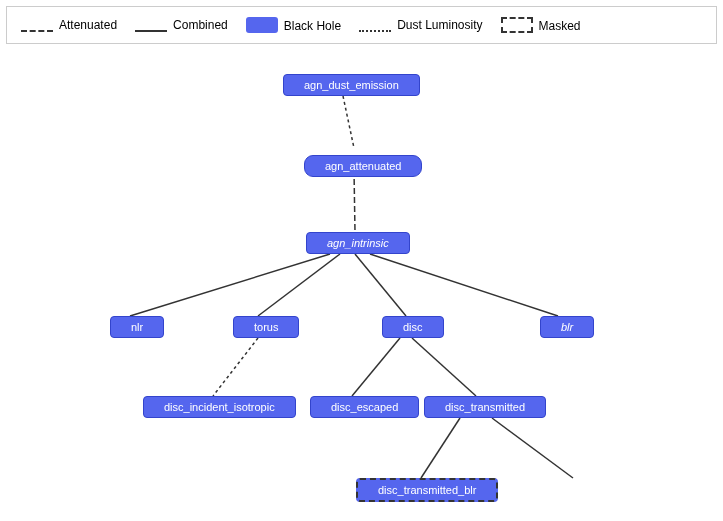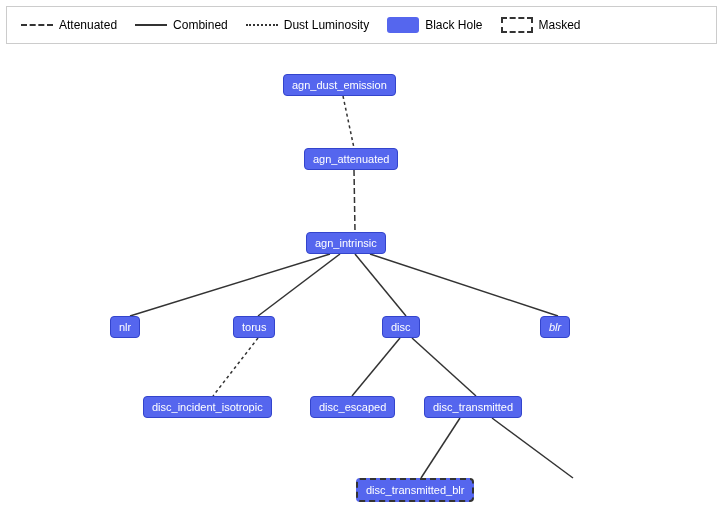--- a/index.html
+++ b/index.html
@@ -20,21 +20,21 @@
       gap: 18px;
       padding: 10px 14px;
       border: 1px solid #ccc;
       position: absolute;
       top: 6px;
       left: 6px;
       right: 6px;
     }
     .legend-item {
       display: flex;
-      align-items: center;
+      align-items: flex-end;
       gap: 6px;
     }
     .legend-dashed {
       border-top: 2px dashed #333;
       width: 32px;
     }
     .legend-solid {
       border-top: 2px solid #333;
       width: 32px;
     }
@@ -72,21 +72,21 @@
     }
 
     
     .node-box {
       position: absolute;
       background: #5566ee;
       border: 1.5px solid #3344cc;
       border-radius: 4px;
       color: #fff;
       font-size: 11px;
-      padding: 4px 8px;
+      padding: 4px 20px;
       text-align: left;
       white-space: nowrap;
     }
     .node-box.masked {
       background: #5566ee;
       border: 2px dashed #333;
     }
   </style>
 </head>
 <body>
@@ -94,26 +94,26 @@
 <div id="legend">
   <div class="legend-item">
     <div class="legend-dashed"></div>
     <span>Attenuated</span>
   </div>
   <div class="legend-item">
     <div class="legend-solid"></div>
     <span>Combined</span>
   </div>
   <div class="legend-item">
+    <div class="legend-box"></div>
+    <span>Black Hole</span>
+  </div>
+  <div class="legend-item">
     <div class="legend-dotted"></div>
     <span>Dust Luminosity</span>
-  </div>
-  <div class="legend-item">
-    <div class="legend-box"></div>
-    <span>Black Hole</span>
   </div>
   <div class="legend-item">
     <div class="legend-masked"></div>
     <span>Masked</span>
   </div>
 </div>
 
 <div id="graph">
   <svg xmlns="http://www.w3.org/2000/svg">
 
@@ -136,23 +136,23 @@
     <line x1="412" y1="292" x2="476" y2="350" stroke="#333" stroke-width="1.5"></line>
 
     <line x1="460" y1="372" x2="421" y2="432" stroke="#333" stroke-width="1.5"></line>
 
     <line x1="492" y1="372" x2="573" y2="432" stroke="#333" stroke-width="1.5"></line>
 
   </svg>
 
   <div class="node-box" style="left:283px; top:28px;">agn_dust_emission</div>
 
-  <div class="node-box" style="left:304px; top:102px;">agn_attenuated</div>
+  <div class="node-box" style="left:304px; top:109px;border-radius:9px;">agn_attenuated</div>
 
-  <div class="node-box" style="left:306px; top:186px;">agn_intrinsic</div>
+  <div class="node-box" style="left:306px; top:186px;font-style:italic;">agn_intrinsic</div>
 
   <div class="node-box" style="left:110px; top:270px;">nlr</div>
 
   <div class="node-box" style="left:233px; top:270px;">torus</div>
 
   <div class="node-box" style="left:382px; top:270px;">disc</div>
 
   <div class="node-box" style="left:540px; top:270px;font-style:italic;">blr</div>
 
   <div class="node-box" style="left:143px; top:350px;">disc_incident_isotropic</div>

